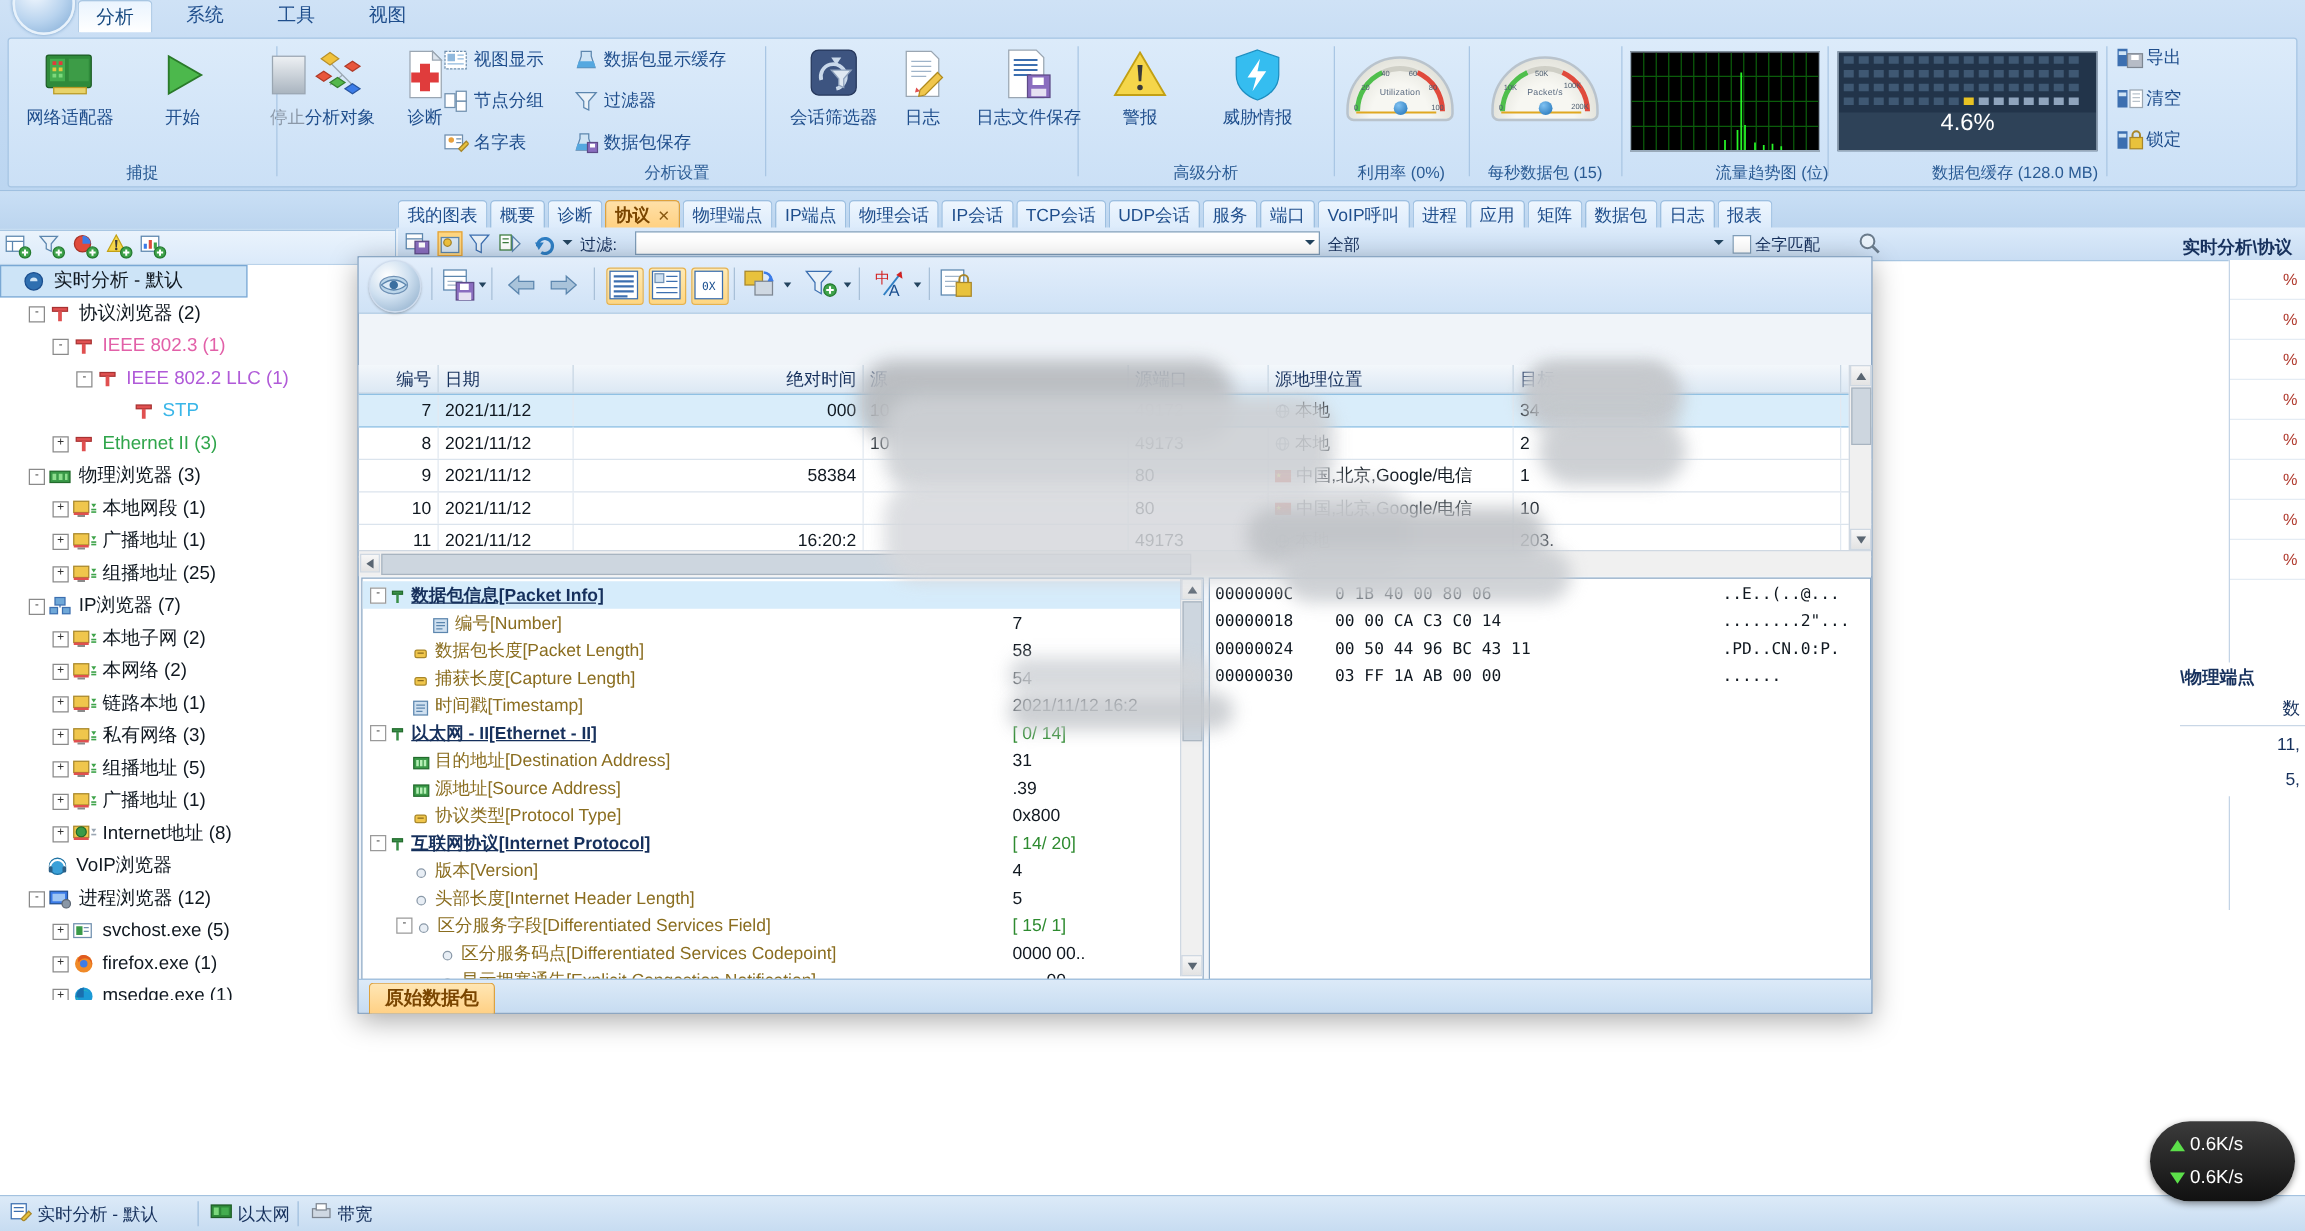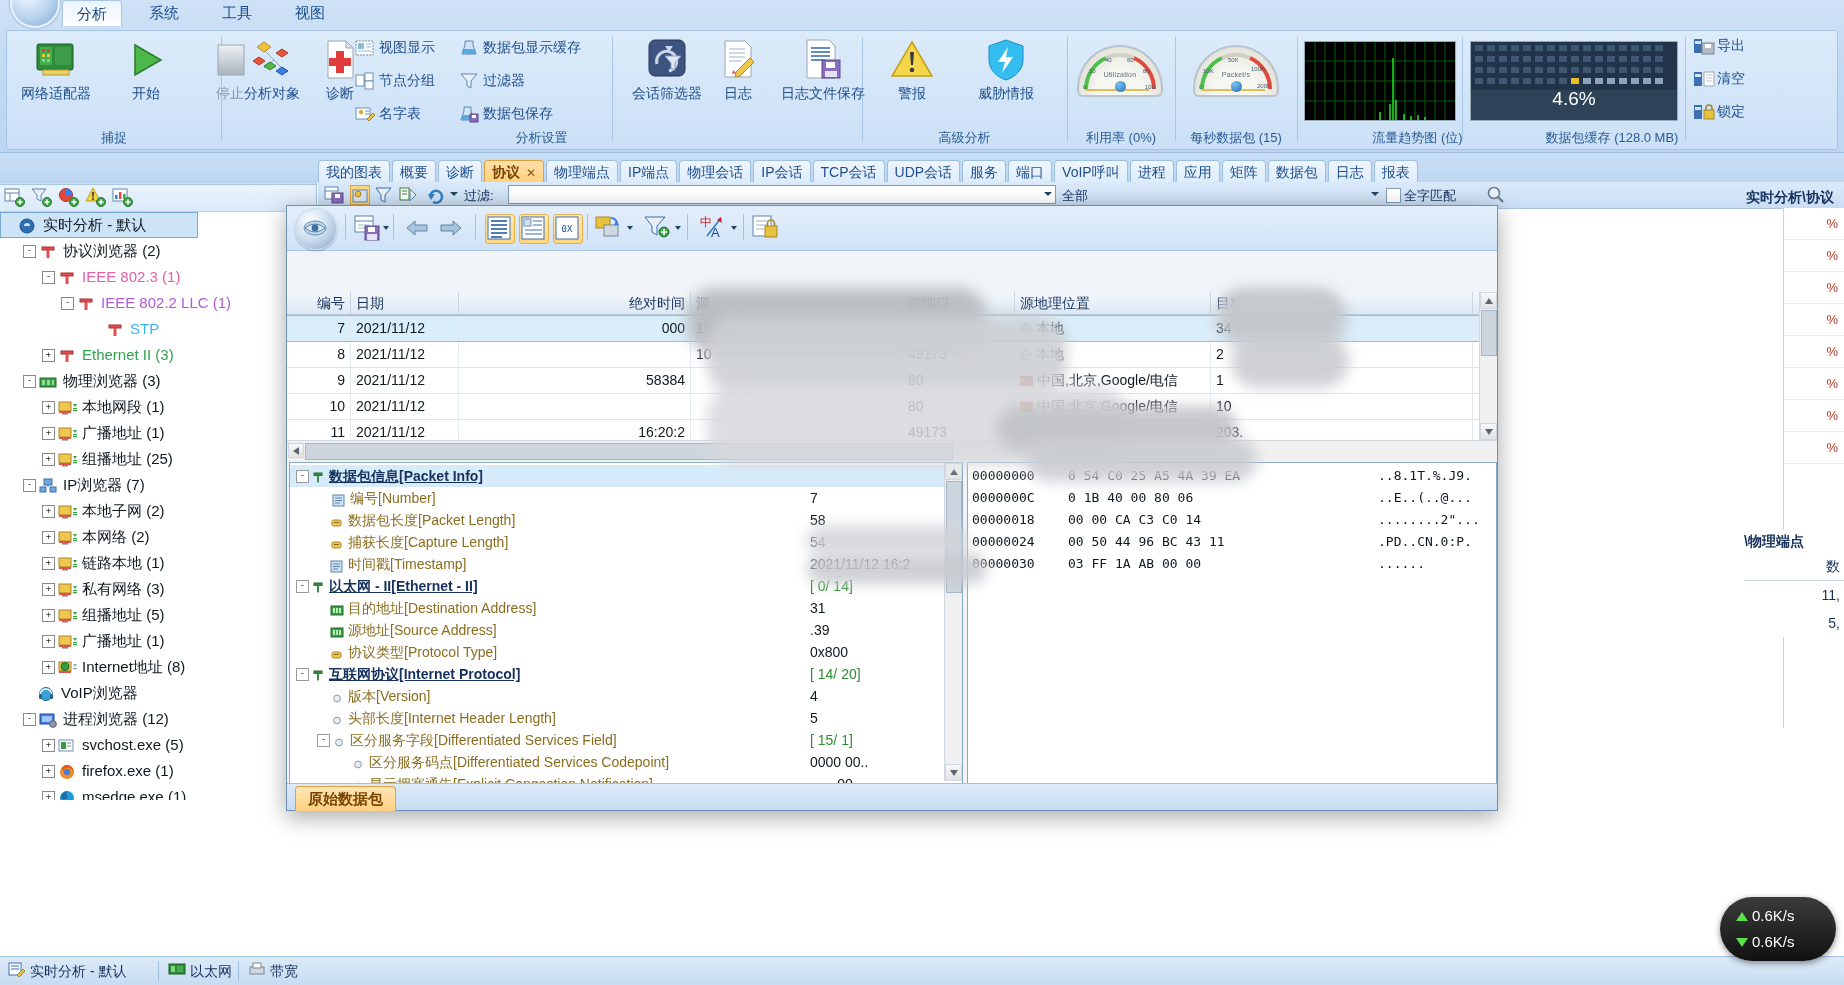--- a/index.html
+++ b/index.html
@@ -1209,21 +1209,21 @@
   <div id="detail">
     <div id="detail-list" style="position:absolute;left:0;top:2px;right:18px;">
         <div class="dnode group sel" style="padding-left: 6px;">
           <span class="exp">-</span>
           <span class="ic"><svg width="14" height="13" viewBox="0 0 14 13">
               <rect x="3" y="1" width="8" height="2.4" fill="#3a8f48" stroke="#226b2c"></rect>
               <rect x="6" y="3.4" width="2" height="7" fill="#3a8f48"></rect>
             </svg></span>
           <span class="cn">数据包信息[Packet Info]</span>
         </div>
-        <div class="dnode" style="padding-left: 29px;">
+        <div class="dnode" style="padding-left: 43px;">
           <span style="display: inline-block; width: 13px; flex: 0 0 auto;"></span>
           <span class="ic"><svg width="14" height="13" viewBox="0 0 14 13">
               <rect x="1" y="1" width="11" height="11" fill="#cfe0f0" stroke="#5c86ae"></rect>
               <line x1="3" y1="4" x2="10" y2="4" stroke="#5c86ae"></line>
               <line x1="3" y1="6.5" x2="10" y2="6.5" stroke="#5c86ae"></line>
               <line x1="3" y1="9" x2="8" y2="9" stroke="#5c86ae"></line>
             </svg></span>
           <span class="cn">编号[Number]</span>
           <span class="dval">7</span>
         </div>
@@ -1357,25 +1357,20 @@
         <svg width="8" height="6" viewBox="0 0 8 6">
             <polygon points="0,0 8,0 4,6" fill="#5a6672"></polygon>
           </svg>
       </div>
     </div>
   </div>
 
   <div id="hexpane">
     <div id="hex-list" style="padding-top:2px;">
         <div class="hexrow">
-          <span class="hexoff">00000000</span>
-          <span class="hexbytes">0   54 C0 25 A5 4A 39 EA</span>
-          <span class="hexascii">..8.1T.%.J9.</span>
-        </div>
-        <div class="hexrow">
           <span class="hexoff">0000000C</span>
           <span class="hexbytes">0   1B 40 00 80 06</span>
           <span class="hexascii">..E..(..@...</span>
         </div>
         <div class="hexrow">
           <span class="hexoff">00000018</span>
           <span class="hexbytes">00 00 CA C3   C0 14</span>
           <span class="hexascii">........2"...</span>
         </div>
         <div class="hexrow">

